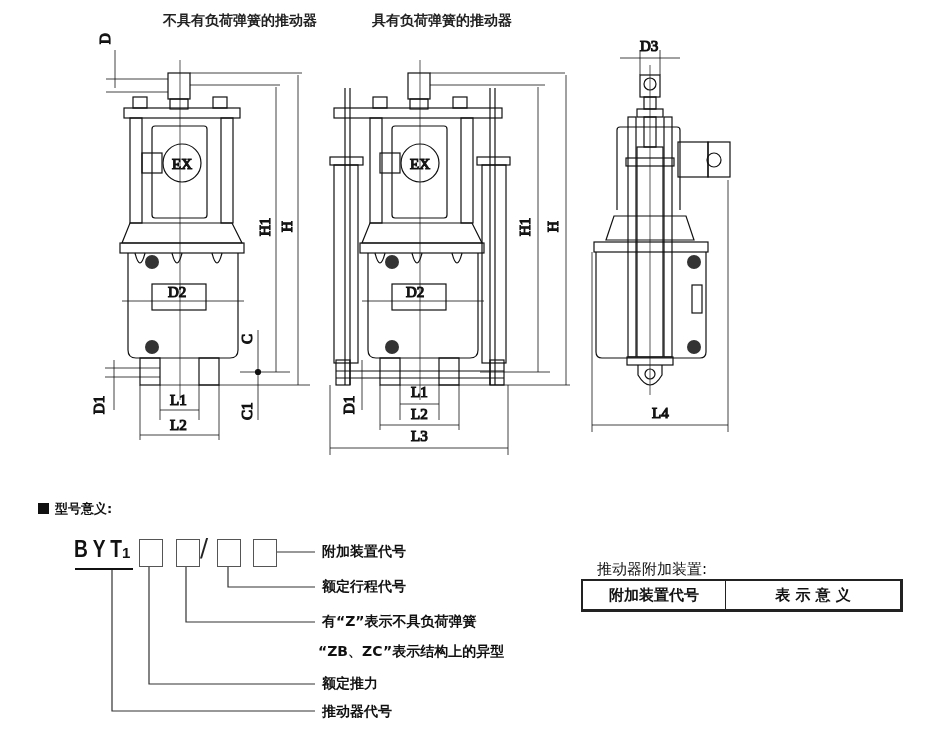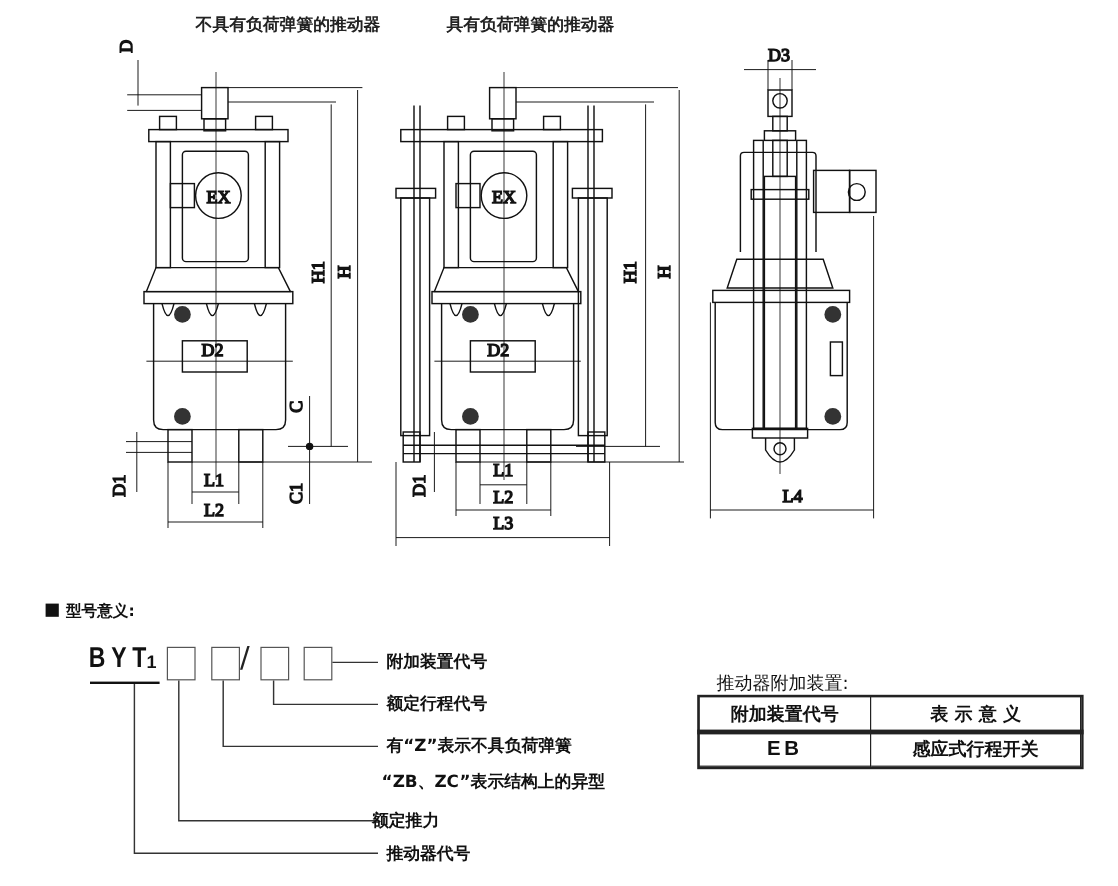--- a/index.html
+++ b/index.html
@@ -216,28 +216,24 @@
   <polyline points="228,567 228,587 315,587"></polyline>
   <polyline points="186,567 186,622 315,622"></polyline>
   <polyline points="149,567 149,684 315,684"></polyline>
   <polyline points="112,570 112,711 315,711"></polyline>
 </svg>
 
 <div class="abs code-lbl" style="left:322px;top:543px;">附加装置代号</div>
 <div class="abs code-lbl" style="left:322px;top:578px;">额定行程代号</div>
 <div class="abs code-lbl" style="left:322px;top:613px;">有“Z”表示不具负荷弹簧</div>
 <div class="abs code-lbl" style="left:318px;top:643px;">“ZB、ZC”表示结构上的异型</div>
-<div class="abs code-lbl" style="left:310px;top:675px;">额定推力</div>
+<div class="abs code-lbl" style="left:322px;top:675px;">额定推力</div>
 <div class="abs code-lbl" style="left:322px;top:703px;text-align:center;">推动器代号</div>
 
 <div class="abs" style="left:597px;top:550px;font-size:15px;font-weight:normal;white-space:nowrap;margin-top:10px;">推动器附加装置:</div>
 <table class="acc">
   <tbody>
       <tr>
     <td class="c1">附加装置代号</td>
     <td class="c2">表 示 意 义</td>
   </tr>
-  <tr>
-    <td class="c1 code">EB</td>
-    <td class="c2">感应式行程开关</td>
-  </tr>
 </tbody>
   </table>
 
 </body></html>

